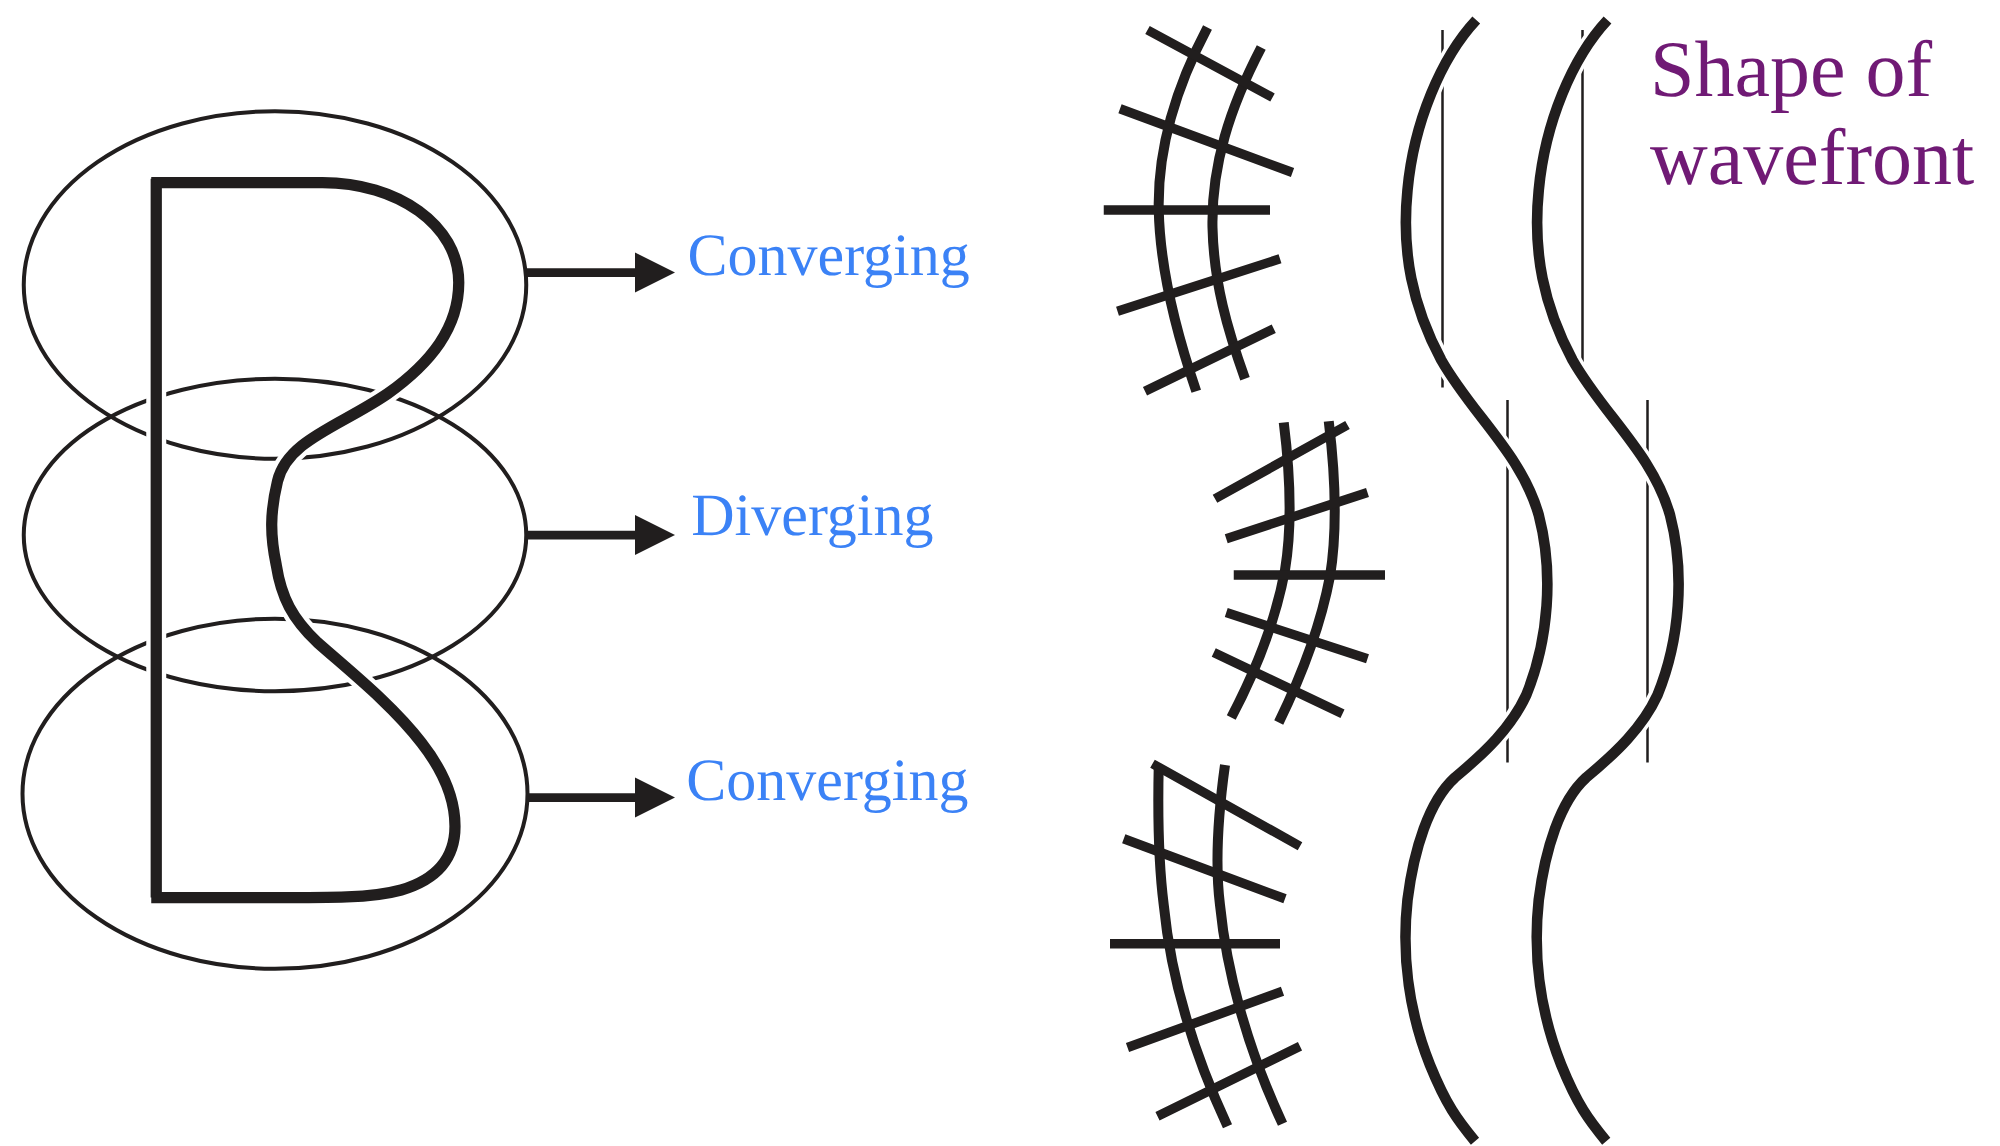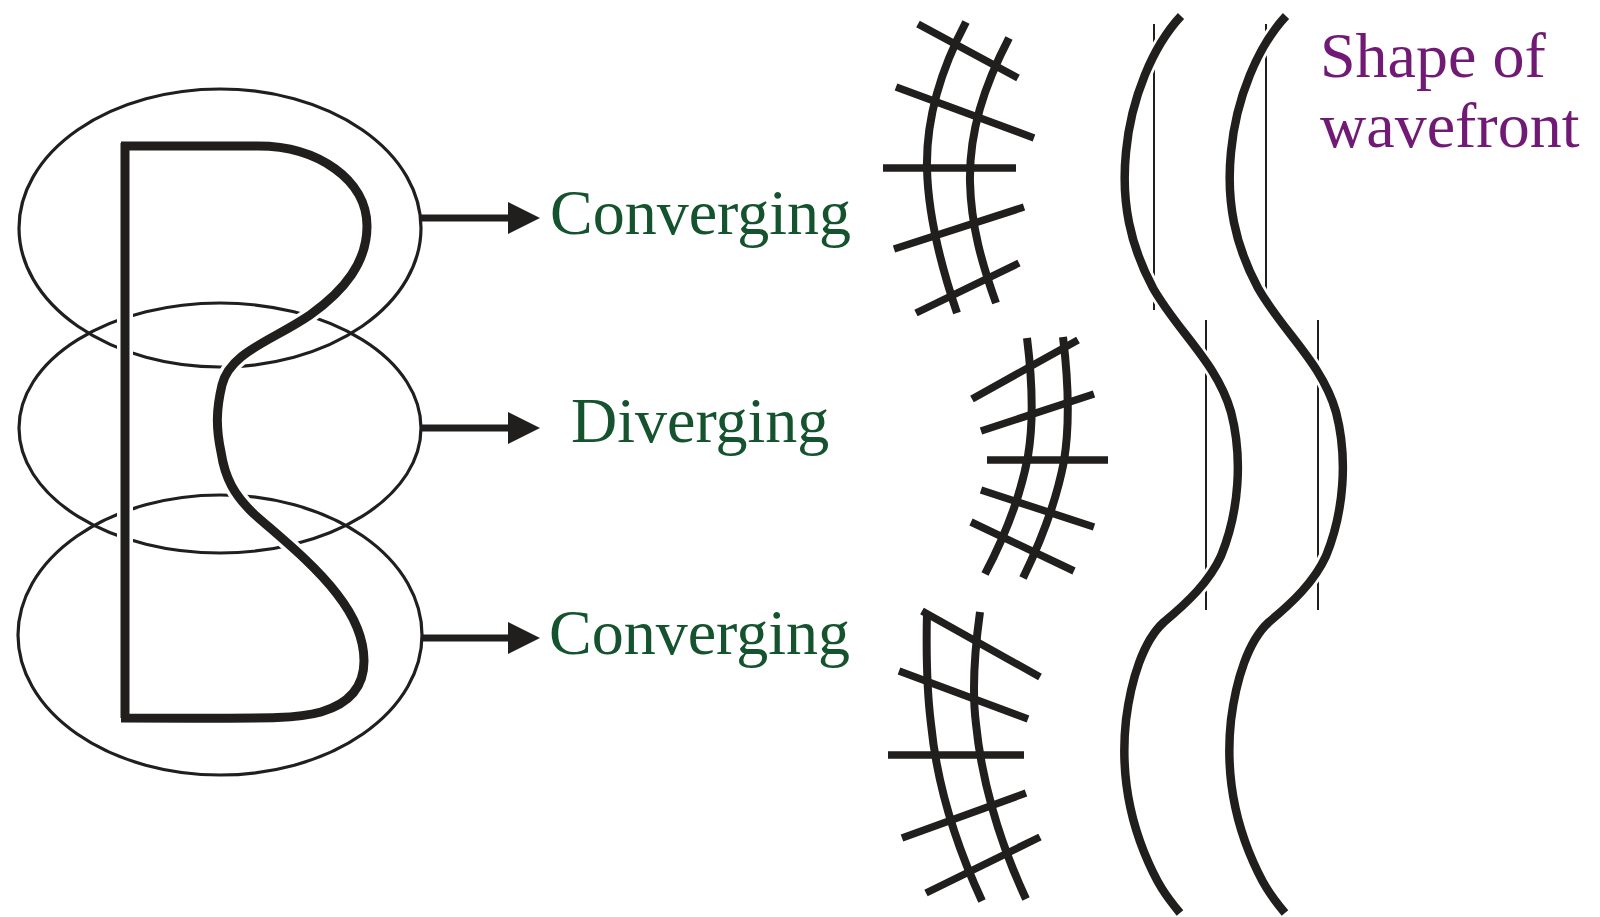--- a/index.html
+++ b/index.html
@@ -7,28 +7,28 @@
     position: relative;
     width: 1600px;
     height: 917px;
     background: #ffffff;
     overflow: hidden;
     font-family: "Liberation Serif", "DejaVu Serif", serif;
   }
   .stage svg { position: absolute; left: 0; top: 0; }
   .lens-label {
     position: absolute;
-    font-size: 64px;
+    font-size: 48px;
     line-height: 1;
-    color: #14532d;
+    color: #3b82f6;
     white-space: nowrap;
     letter-spacing: 0px;
   }
   .label-top    { left: 550px; top: 181px; }
-  .label-middle { left: 571px; top: 389px; }
+  .label-middle { left: 553px; top: 389px; }
   .label-bottom { left: 549px; top: 601px; }
   .wavefront-caption {
     position: absolute;
     left: 1320px;
     top: 21px;
     font-size: 64px;
     line-height: 70px;
     color: #701a75;
     white-space: nowrap;
   }

